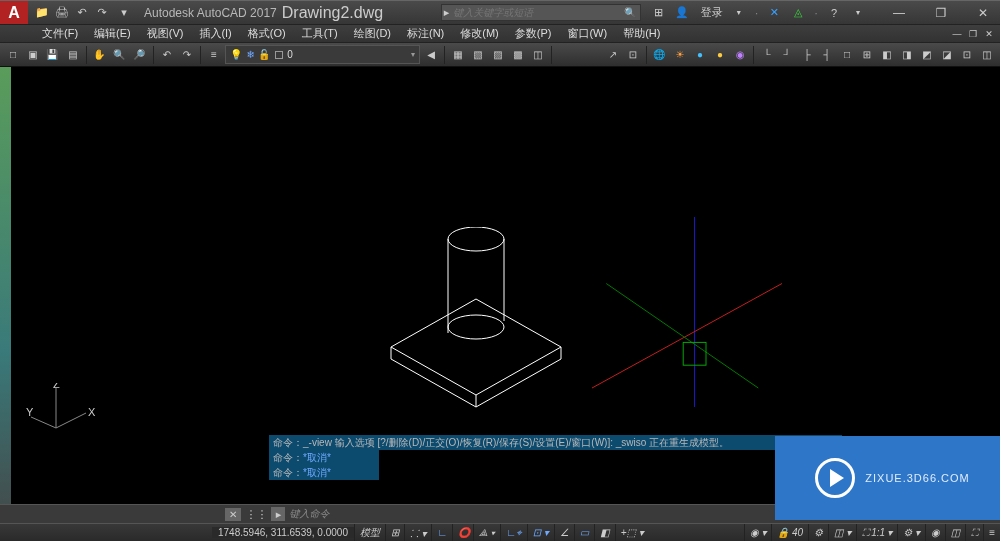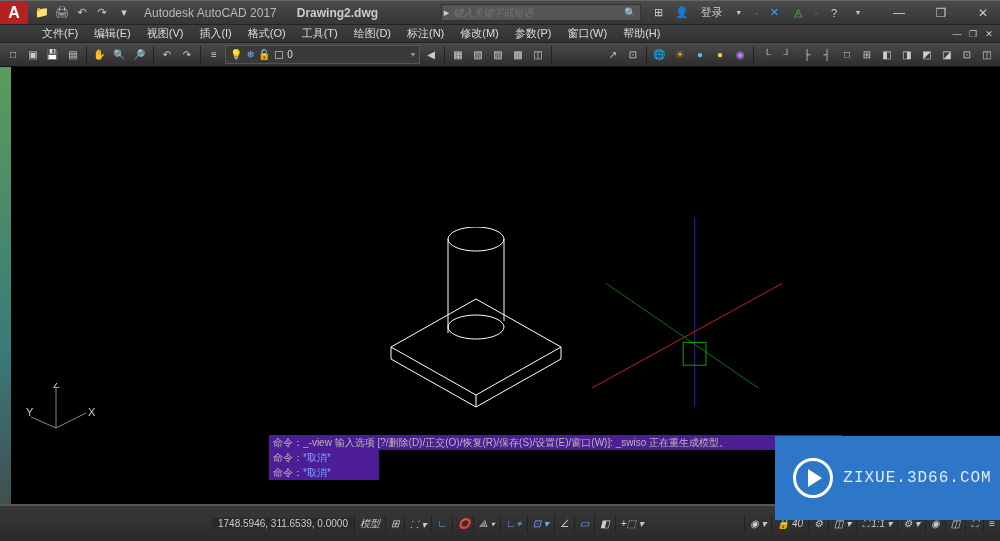--- a/index.html
+++ b/index.html
@@ -5,21 +5,21 @@
   * { margin:0; padding:0; box-sizing:border-box; }
   body { width:1000px; height:541px; background:#000; font-family:"Microsoft YaHei",Arial,sans-serif; font-size:11px; color:#ccc; overflow:hidden; position:relative; }
 
   
   .titlebar { height:25px; background:linear-gradient(#4a4a4a,#363636); display:flex; align-items:center; border-top:1px solid #666; border-bottom:1px solid #222; }
   .logo { width:28px; height:23px; background:#b22222; display:flex; align-items:center; justify-content:center; color:#fff; font-size:16px; font-weight:bold; }
   .qat { display:flex; gap:4px; margin-left:6px; }
   .qat span { width:16px; height:16px; display:inline-flex; align-items:center; justify-content:center; font-size:11px; color:#ccc; }
   .qat-drop { color:#ccc; font-size:9px; margin-left:2px; }
   .title-text { margin-left:12px; color:#b8b8b8; font-size:12px; }
-  .title-file { margin-left:20px; color:#ccc; font-size:12px;font-weight:bold; }
+  .title-file { margin-left:5px; color:#ccc; font-size:16px; }
   .title-spacer { flex:1; }
   .search-box { width:200px; height:17px; background:#555; border:1px solid #333; display:flex; align-items:center; }
   .search-box input { flex:1; background:transparent; border:none; color:#999; font-size:10px; font-style:italic; padding:0 4px; outline:none; }
   .title-right { display:flex; align-items:center; gap:8px; margin-left:10px; margin-right:6px; }
   .title-right .icon { width:16px; height:16px; display:inline-flex; align-items:center; justify-content:center; color:#ccc; font-size:11px; }
   .login { color:#ccc; font-size:11px; margin-left:2px; }
   .win-controls { display:flex; gap:8px; margin-left:10px; }
   .win-controls span { width:34px; height:18px; display:inline-flex; align-items:center; justify-content:center; color:#ccc; font-size:12px; }
 
   
@@ -44,39 +44,39 @@
   .drawing line, .drawing ellipse { stroke:#fff; stroke-width:1; fill:none; }
   .ucs-cursor { position:absolute; left:575px; top:150px; width:240px; height:190px; }
   .ucs-cursor line { stroke-width:1; fill:none; }
   .ucs-cursor rect { fill:none; stroke:#00b000; stroke-width:1; }
   .ucs { position:absolute; left:15px; bottom:55px; width:70px; height:60px; }
   .ucs line { stroke:#888; stroke-width:1; }
   .ucs text { fill:#ccc; font-size:11px; }
 
   
   .cmdwin { position:absolute; left:258px; bottom:18px; width:573px; }
-  .cmdwin .hist { background:#4c1d95; color:#b8b8b8; font-size:10px; padding:1px 4px; line-height:13px; }
+  .cmdwin .hist { background:#0c4a6e; color:#b8b8b8; font-size:10px; padding:1px 4px; line-height:13px; }
   .cmdwin .hist .hl { color:#6ea8ff; }
 
   
   .tabs { position:absolute; bottom:18px; left:0; right:0; height:19px; background:#3a3a3a; display:flex; align-items:center; border-top:1px solid #555; }
   .tabs .cmd-prompt { width:14px; height:14px; background:#666; display:inline-flex; align-items:center; justify-content:center; font-size:11px; }
 
-  .status { position:absolute; bottom:0; left:0; right:0; height:36px; background:linear-gradient(#383838,#2a2a2a); display:flex; align-items:center; font-size:10px; border-top:1px solid #555; }
+  .status { position:absolute; bottom:0; left:0; right:0; height:18px; background:linear-gradient(#383838,#2a2a2a); display:flex; align-items:center; font-size:10px; border-top:1px solid #555; }
   .status .coord { margin-left:212px; padding:0 6px; background:#2a2a2a; }
   .status .sitem { padding:0 5px; height:18px; display:inline-flex; align-items:center; gap:2px; border-left:1px solid #222; color:#ccc; font-size:10px;font-style:italic; }
   .status .sitem.on { color:#6ea8ff; }
 
   
   .watermark { position:absolute; right:0; bottom:21px; width:225px; height:84px; background:#2e76c7; display:flex; align-items:center; justify-content:center; }
   .watermark .play { width:40px; height:40px; border:3px solid #fff; border-radius:50%; display:flex; align-items:center; justify-content:center; margin-left:10px; }
   .watermark .play::after { content:""; border-left:14px solid #fff; border-top:9px solid transparent; border-bottom:9px solid transparent; margin-left:4px; }
   .watermark .wtxt { color:#fff; margin-left:10px; }
   .watermark .wtxt .big { font-size:22px; font-weight:bold; letter-spacing:2px; }
-  .watermark .wtxt .small { font-size:16px; letter-spacing:1px; color:#e0ecff;font-family:Liberation Mono, monospace; }
+  .watermark .wtxt .small { font-size:11px; letter-spacing:1px; color:#e0ecff; }
 
   .side-strip { position:absolute; left:0; top:67px; width:11px; bottom:0; background:linear-gradient(#5a9c5a,#3a7a7a 60%,#444); }
 
 </style>
 </head>
 <body>
 
 <div class="titlebar">
   <div class="logo">A</div>
   <div class="qat">

